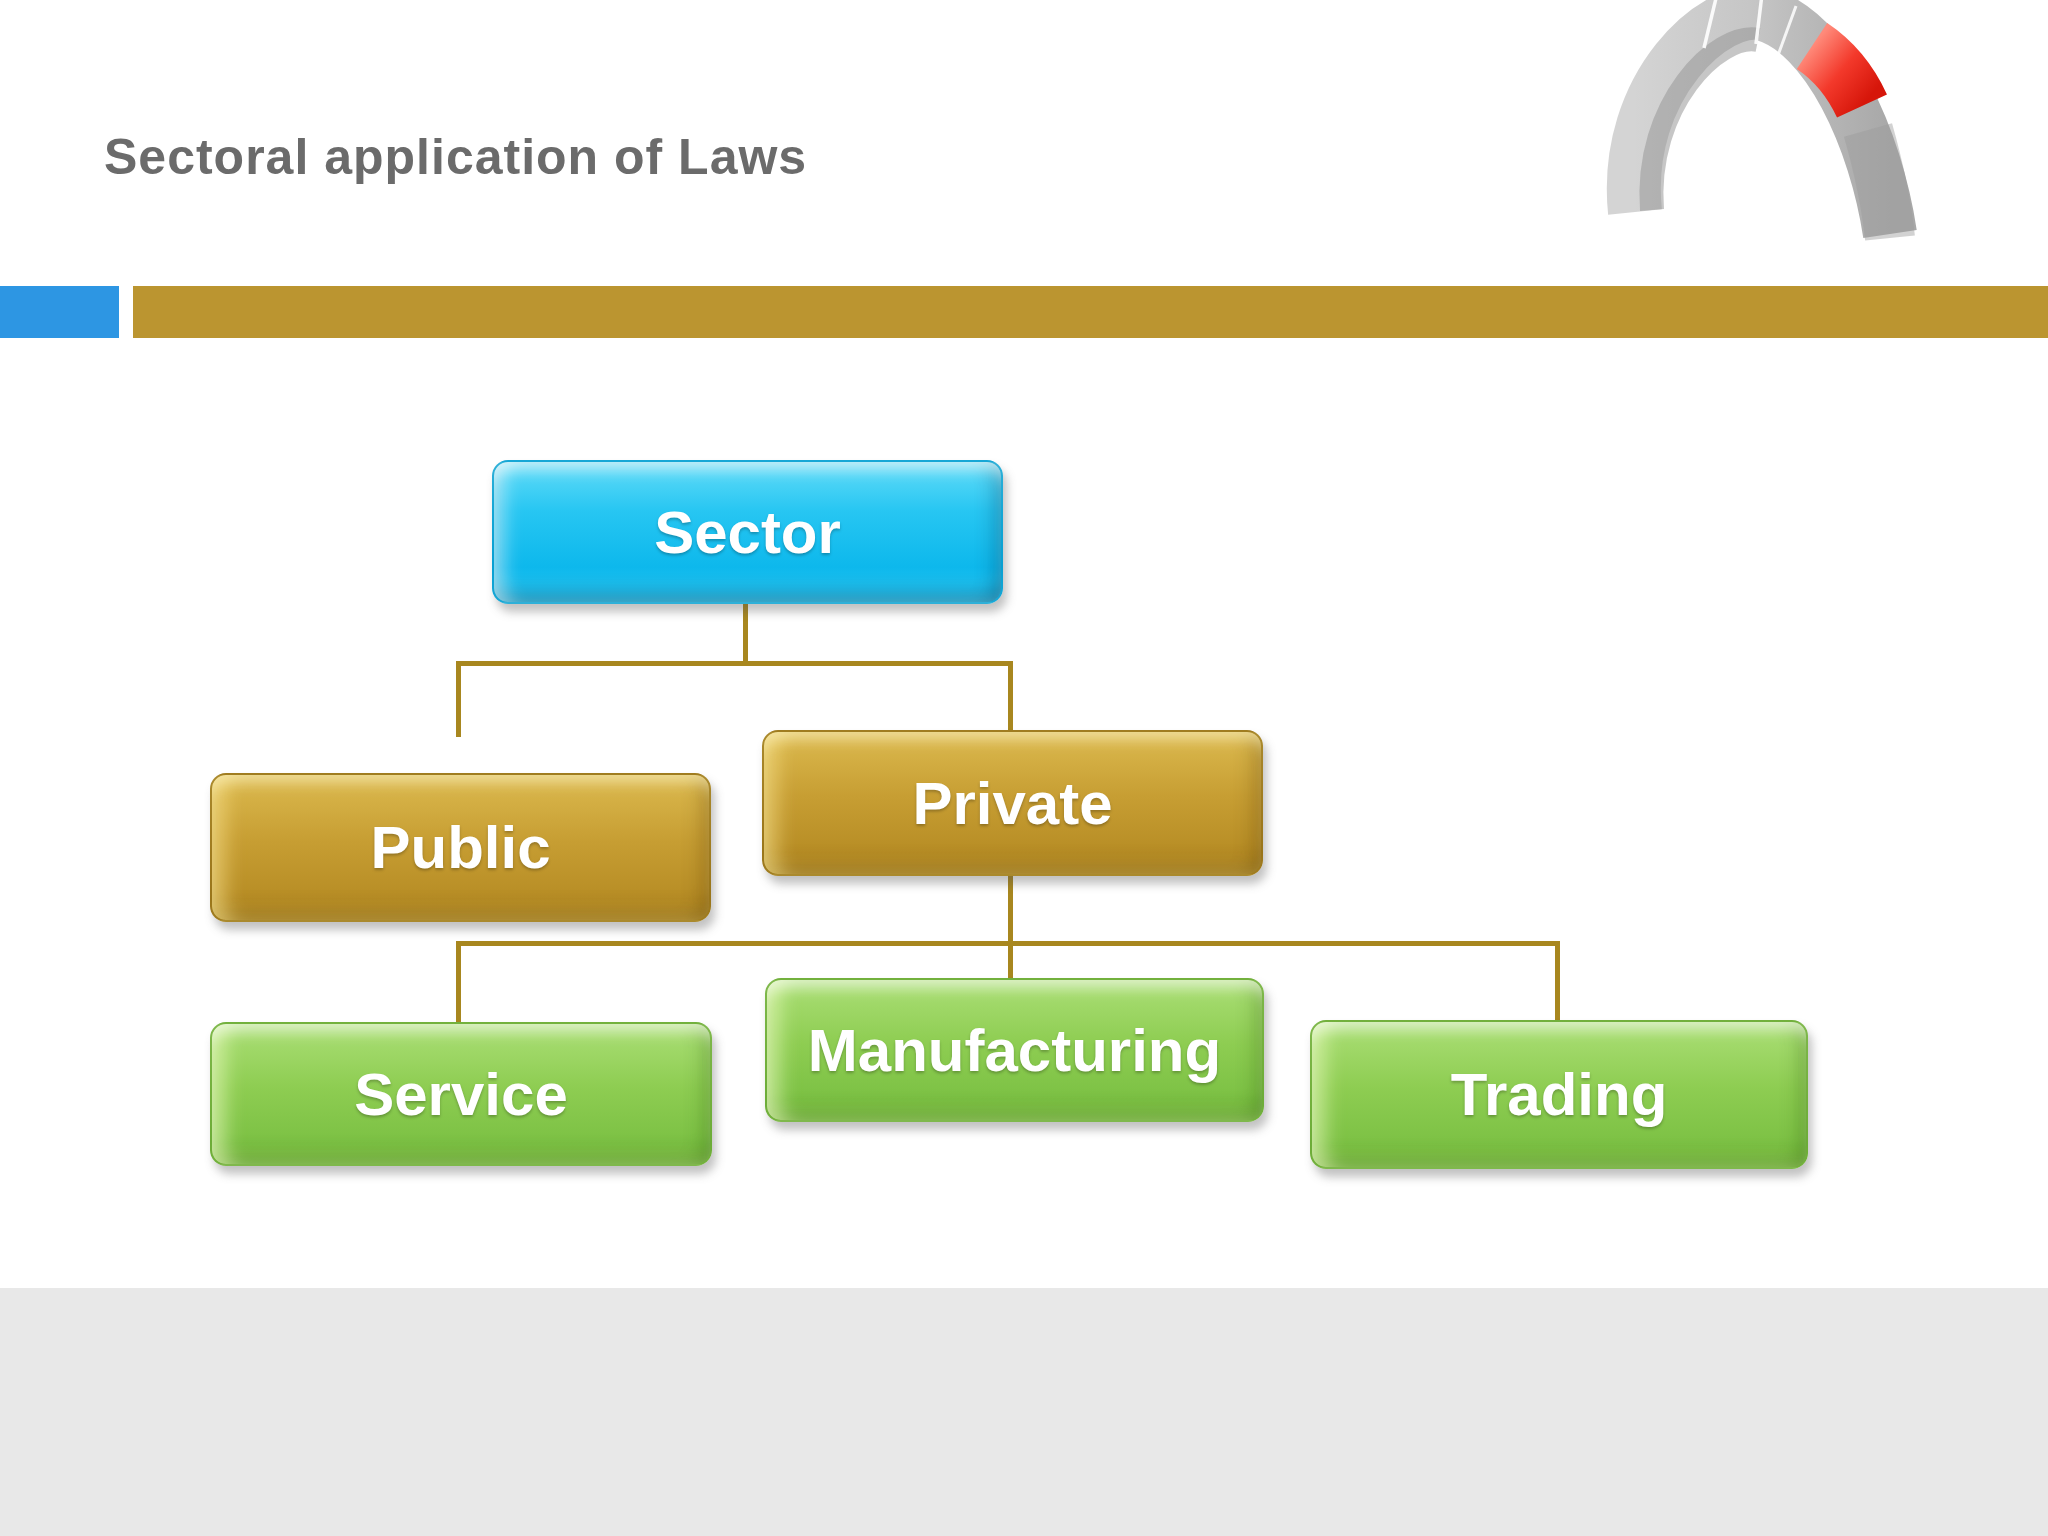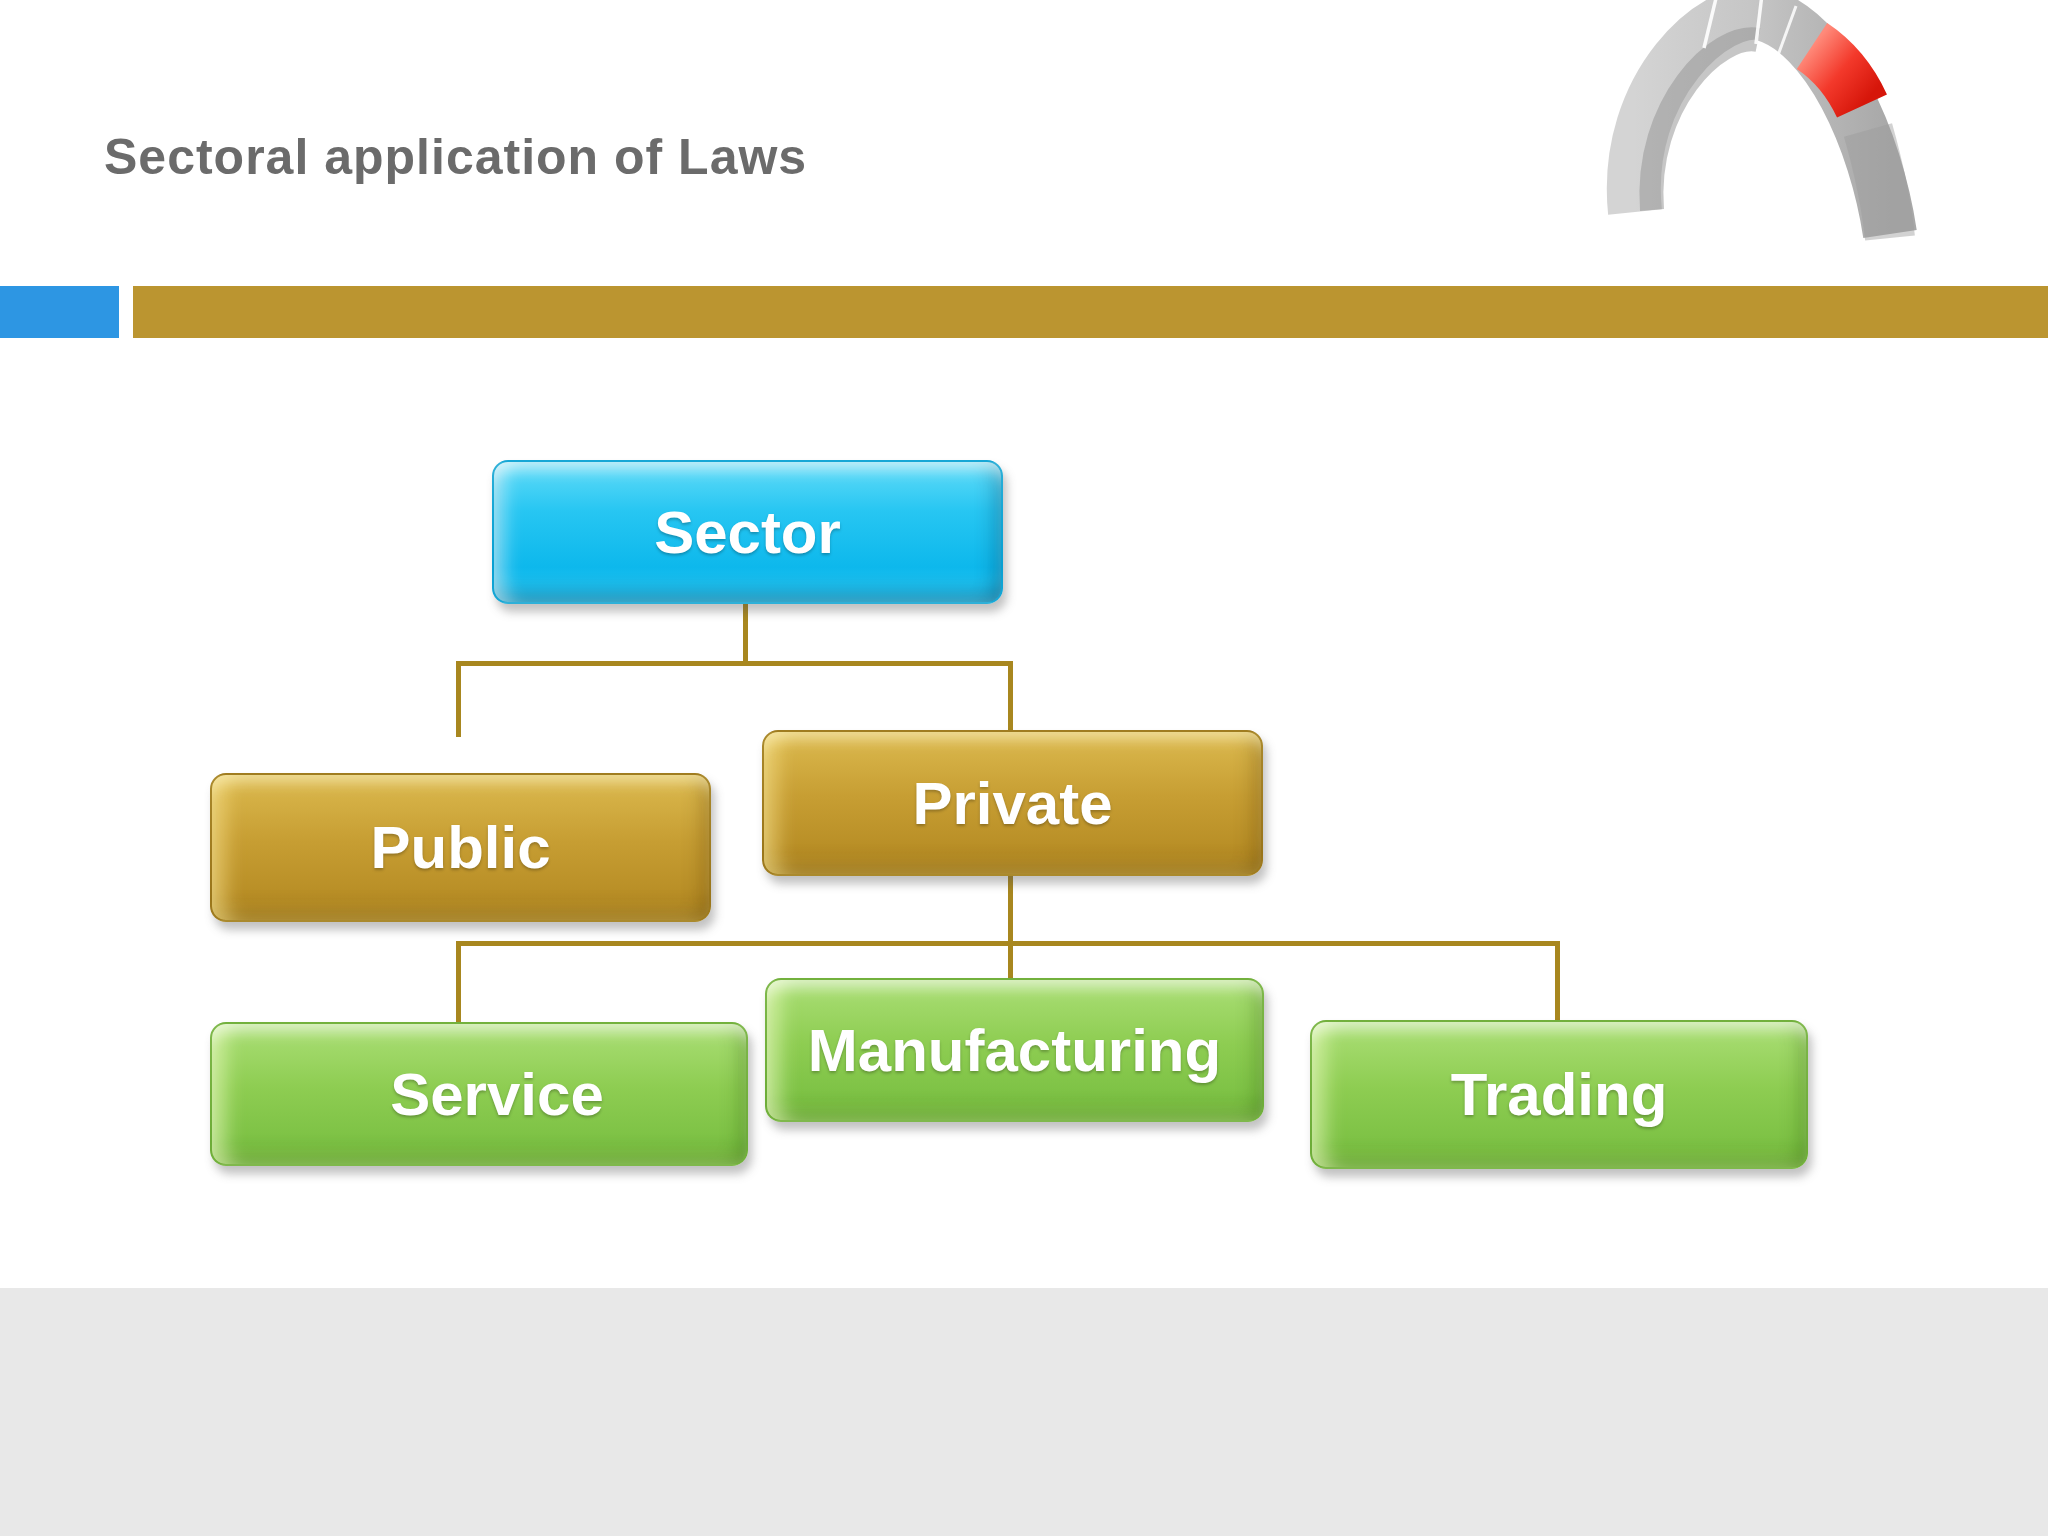--- a/index.html
+++ b/index.html
@@ -47,21 +47,21 @@
     box-shadow:
       inset 0 14px 14px -6px rgba(255,255,255,0.55),
       inset 18px 0 20px -6px rgba(238,255,195,0.65),
       inset -16px 0 18px -6px rgba(40,90,0,0.20),
       inset 0 -16px 18px -6px rgba(40,90,10,0.32),
       4px 8px 10px rgba(80,80,80,0.35);
   }
   #node-sector       {left:492px; top:460px; width:507px;height:140px;}
   #node-public       {left:210px; top:732px; width:497px;height:145px;margin-top:41px;}
   #node-private      {left:762px; top:730px; width:497px;height:142px;}
-  #node-service      {left:210px; top:1022px;width:498px;height:140px;padding-left:36px;}
+  #node-service      {left:210px; top:1022px;width:498px;height:140px;}
   #node-manufacturing{left:765px; top:978px;width:495px;height:140px;}
   #node-trading      {left:1310px;top:1020px;width:494px;height:145px;}
   
   .conn{position:absolute;background:#a8871f;}
   .c-v1{left:743px; top:598px;width:5px;   height:68px;}
   .c-h1{left:456px; top:661px;width:557px; height:5px;}
   .c-v2{left:456px; top:663px;width:5px;   height:74px;}
   .c-v3{left:1008px;top:663px;width:5px;   height:72px;}
   .c-v4{left:1008px;top:870px;width:5px;   height:74px;}
   .c-h2{left:456px; top:941px;width:1104px;height:5px;}

